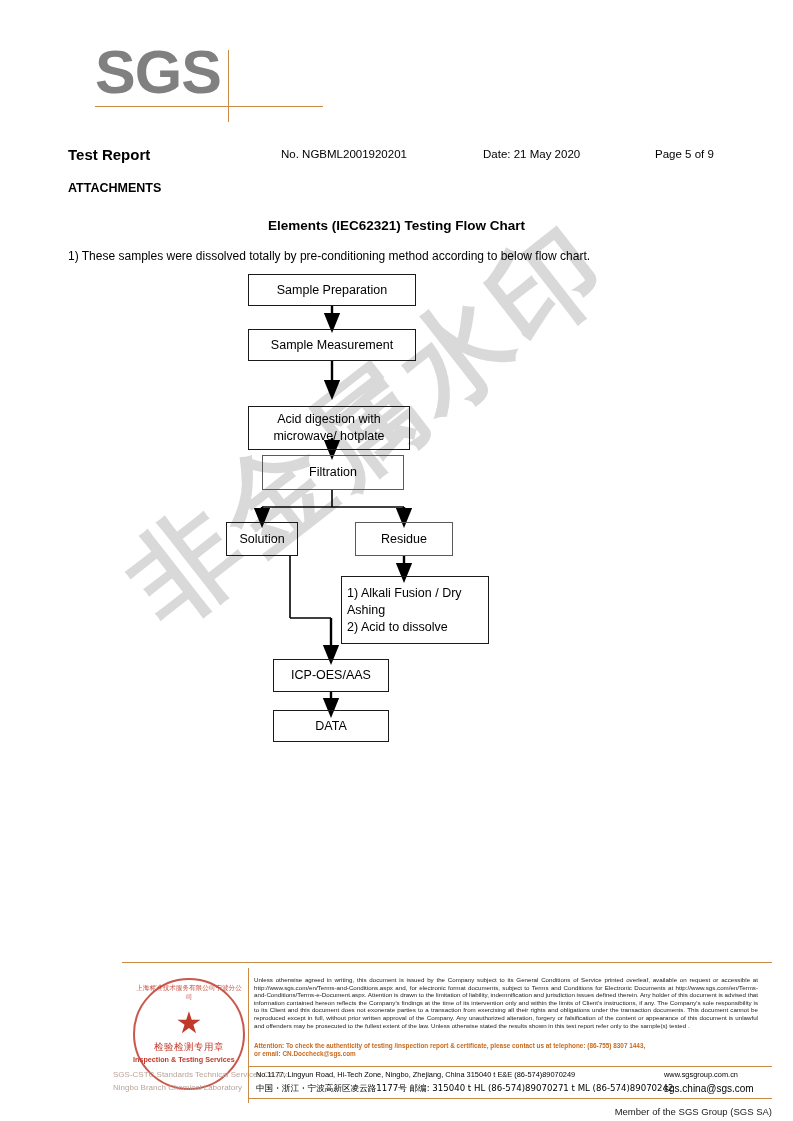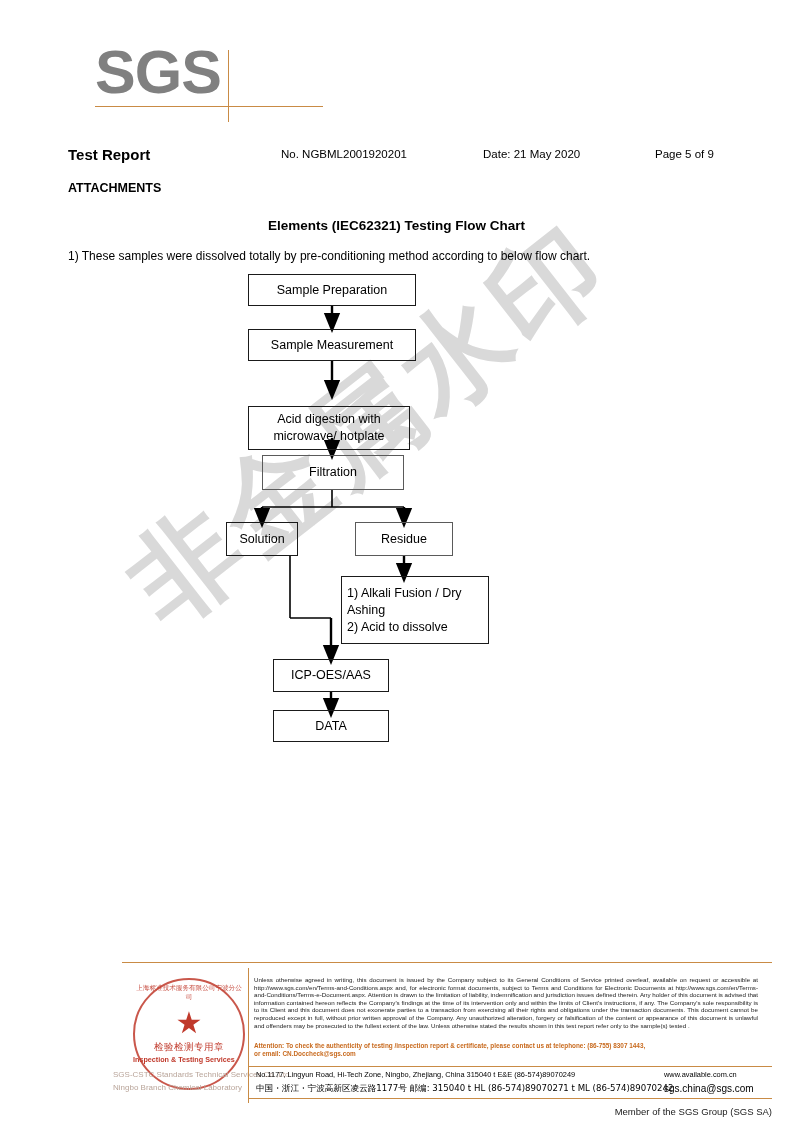--- a/index.html
+++ b/index.html
@@ -430,21 +430,21 @@
   <div class="stamp-faded2">Ningbo Branch Chemical Laboratory</div>
 
   <div class="footer">
     <div class="footer-top-rule"></div>
     <div class="footer-vrule"></div>
 
     <div class="legal">Unless otherwise agreed in writing, this document is issued by the Company subject to its General Conditions of Service printed overleaf, available on request or accessible at http://www.sgs.com/en/Terms-and-Conditions.aspx and, for electronic format documents, subject to Terms and Conditions for Electronic Documents at http://www.sgs.com/en/Terms-and-Conditions/Terms-e-Document.aspx. Attention is drawn to the limitation of liability, indemnification and jurisdiction issues defined therein. Any holder of this document is advised that information contained hereon reflects the Company's findings at the time of its intervention only and within the limits of Client's instructions, if any. The Company's sole responsibility is to its Client and this document does not exonerate parties to a transaction from exercising all their rights and obligations under the transaction documents. This document cannot be reproduced except in full, without prior written approval of the Company. Any unauthorized alteration, forgery or falsification of the content or appearance of this document is unlawful and offenders may be prosecuted to the fullest extent of the law. Unless otherwise stated the results shown in this test report refer only to the sample(s) tested .</div>
 
     <div class="addr-rule-top"></div>
     <div class="addr1">No.1177, Lingyun Road, Hi-Tech Zone, Ningbo, Zhejiang, China 315040    t E&amp;E (86-574)89070249</div>
-    <div class="addr1-web">www.available.com.cn</div>
+    <div class="addr1-web">www.sgsgroup.com.cn</div>
     <div class="addr2">中国・浙江・宁波高新区凌云路1177号        邮编: 315040    t HL  (86-574)89070271    t ML (86-574)89070242</div>
     <div class="addr2-web">sgs.china@sgs.com</div>
     <div class="addr-rule-bottom"></div>
 
     <div class="member">Member of the SGS Group (SGS SA)</div>
   </div>
 
   <div class="attention">
     <span>Attention: To check the authenticity of testing /inspection report &amp; certificate, please contact us at telephone: (86-755) 8307 1443,</span><br>
     <span>or email: CN.Doccheck@sgs.com</span>

